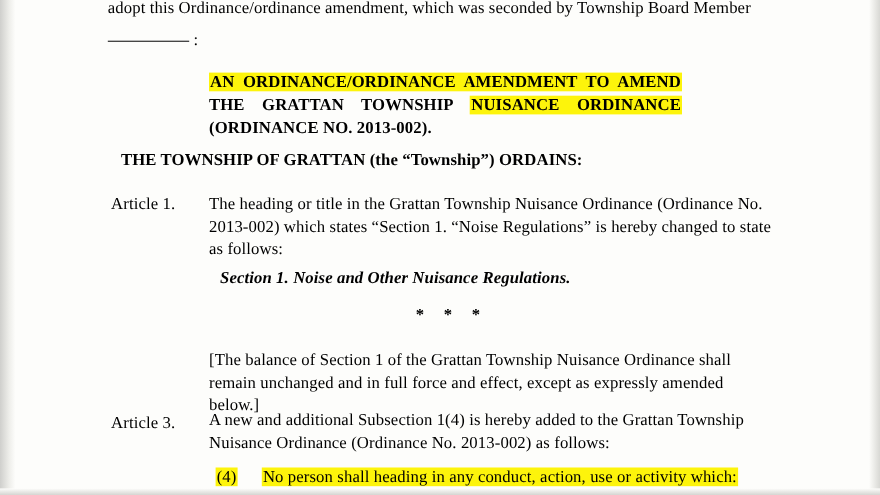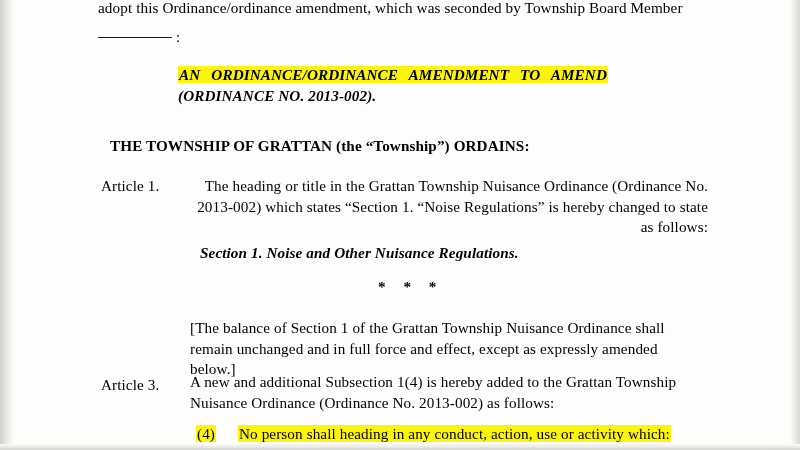--- a/index.html
+++ b/index.html
@@ -56,30 +56,30 @@
     padding: 0 1px;
     box-decoration-break: clone;
     -webkit-box-decoration-break: clone;
   }
 
   
   #top-line      { left: 98px;  top: -2px; }
   #blank-rule    { left: 98px;  top: 36px; width: 74px; border-bottom: 1.6px solid #1a1a1a; height: 1px; }
   #blank-colon   { left: 176px; top: 27px; }
 
-  #title-block   { left: 178px; top: 64px; width: 430px; text-align: justify; font-style: italic; }
+  #title-block   { left: 190px; top: 64px; width: 430px; text-align: justify; }
   #title-block .tl { display: block; line-height: 21px; }
   #title-line-1  { text-align: justify; text-align-last: justify; }
   #title-line-2  { text-align: justify; text-align-last: justify; }
 
   #ordains       { left: 110px;  top: 136px; }
 
   #art1-label    { left: 101px; top: 176px; }
   #art1-body     { left: 190px; top: 176px; width: 518px; }
-  #art1-body p   { margin: 0; line-height: 20.5px; text-align: right; }
+  #art1-body p   { margin: 0; line-height: 20.5px; }
 
   #sec1-italic   { left: 200px; top: 243px; font-weight: bold; }
   #stars         { left: 378px; top: 277px; letter-spacing: 7px; }
 
   #balance       { left: 190px; top: 318px; width: 513px; }
   #balance p     { margin: 0; line-height: 20.5px; }
 
   #art2-label    { left: 101px; top: 375px; }
   #art2-body     { left: 190px; top: 372px; width: 505px; }
   #art2-body p   { margin: 0; line-height: 20.5px; }
@@ -96,20 +96,21 @@
   <div class="edge-right"></div>
   <div class="edge-bottom"></div>
 
   <div class="line t" id="top-line">adopt this Ordinance/ordinance amendment, which was seconded by Township Board Member</div>
 
   <div class="blk" id="blank-rule"></div>
   <div class="line t" id="blank-colon">:</div>
 
   <div class="blk t bold" id="title-block">
     <span class="tl" id="title-line-1"><span class="hl">AN ORDINANCE/ORDINANCE AMENDMENT TO AMEND</span></span>
+    <span class="tl" id="title-line-2"><span>THE   GRATTAN   TOWNSHIP</span> <span class="hl">NUISANCE   ORDINANCE</span></span>
     <span class="tl">(ORDINANCE NO. 2013-002).</span>
   </div>
 
   <div class="line t bold" id="ordains">THE TOWNSHIP OF GRATTAN (the “Township”) ORDAINS:</div>
 
   <div class="line t" id="art1-label">Article  1.</div>
   <div class="blk t" id="art1-body">
     <p>The heading or title in the Grattan Township Nuisance Ordinance (Ordinance No. 2013-002) which states “Section 1.  “Noise Regulations” is hereby changed to state as follows:</p>
   </div>
 

